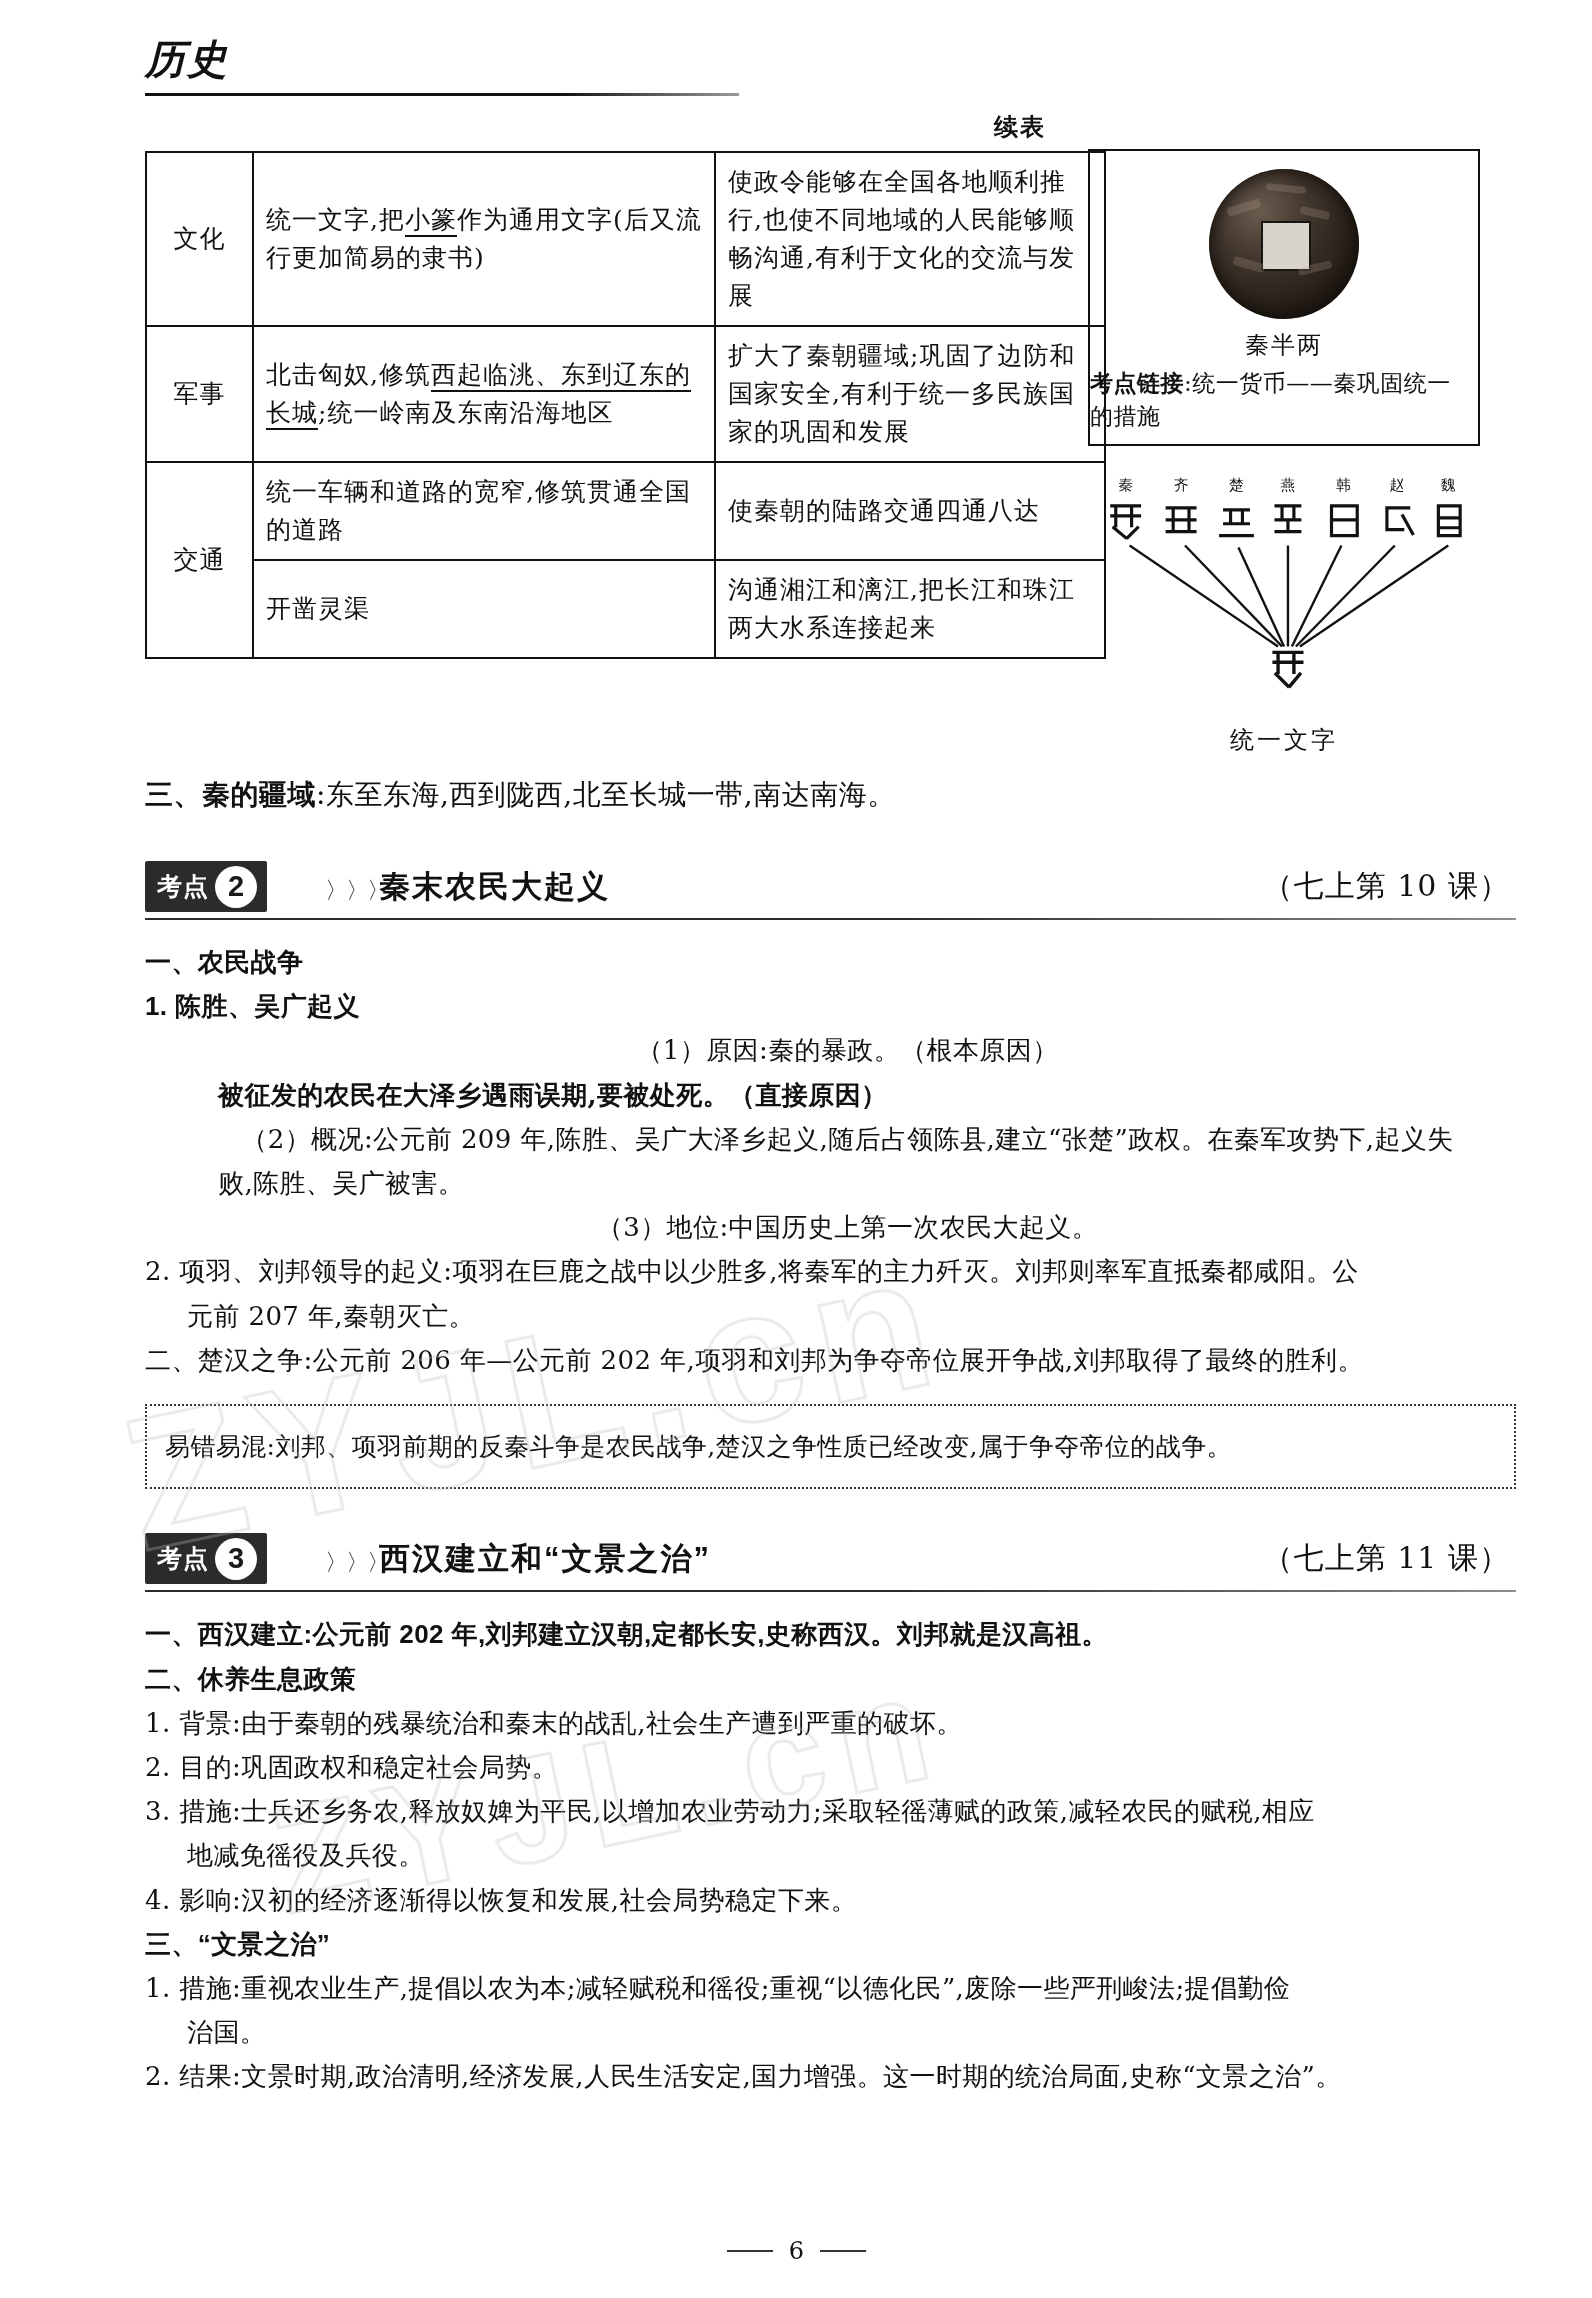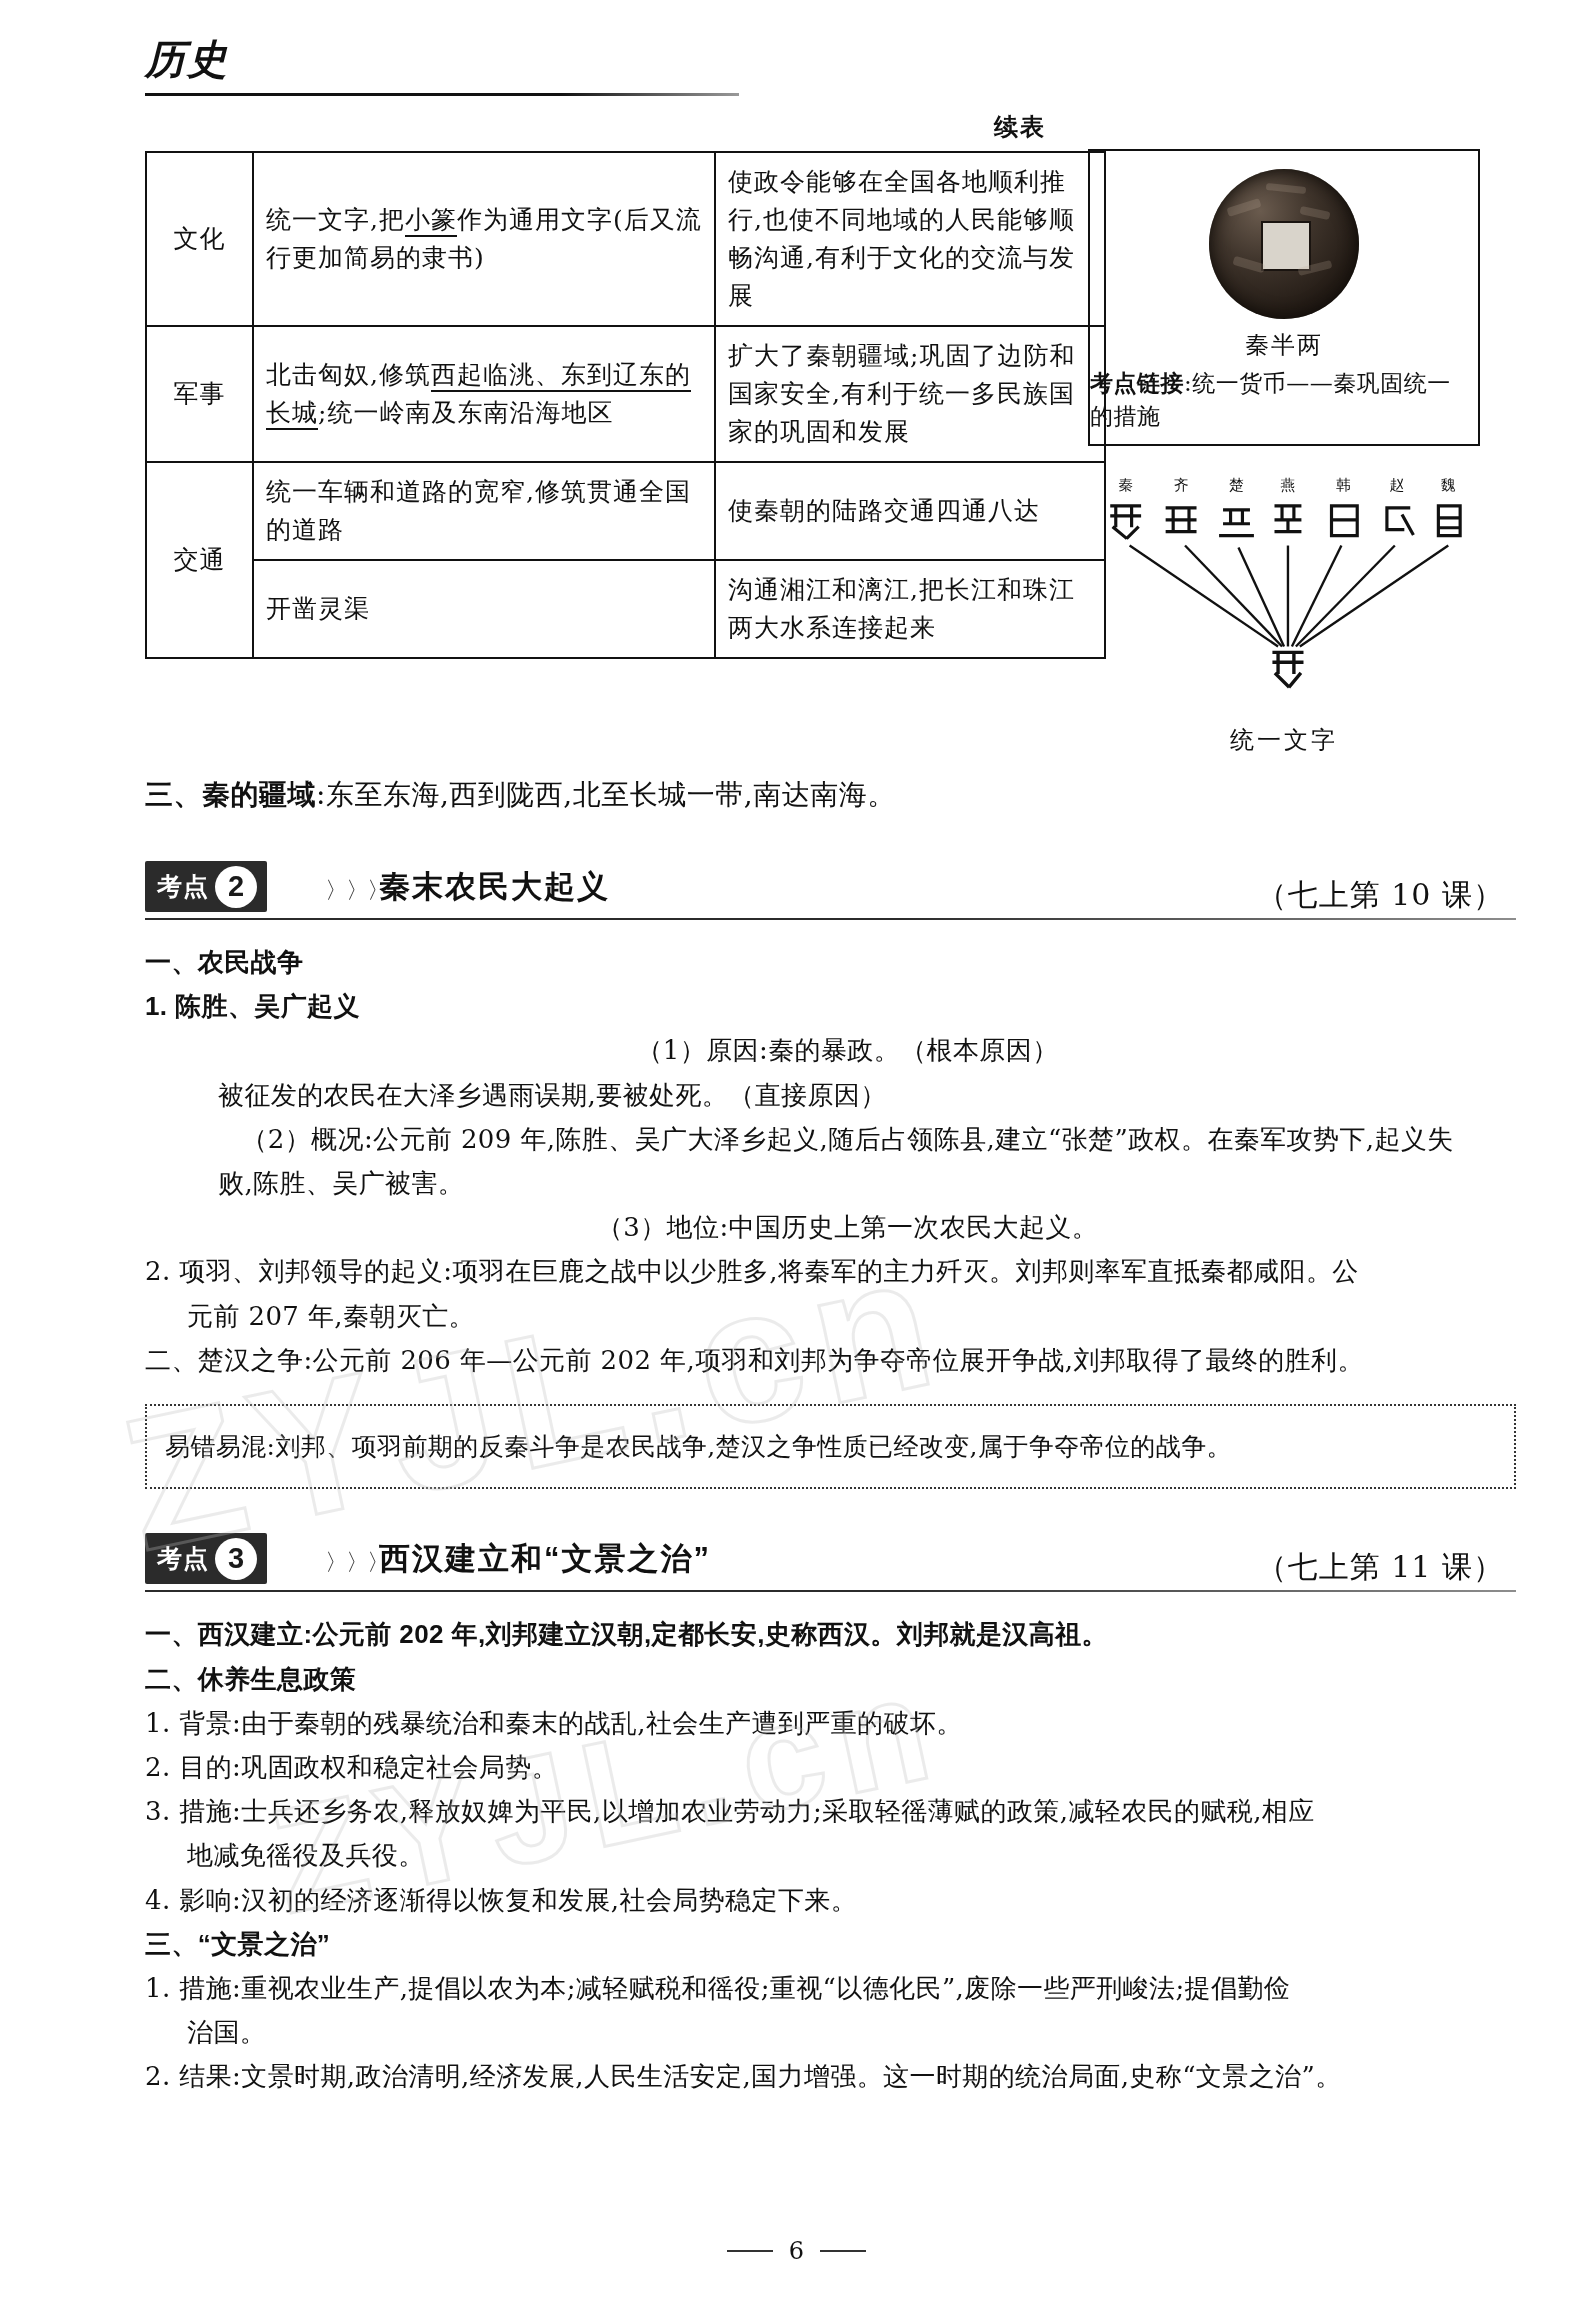--- a/index.html
+++ b/index.html
@@ -118,33 +118,32 @@
     box-shadow:0 0 0 3px #2b2b2b;
   }
   .kd-arrows{position:absolute; left:180px; top:14px;
      font-family:"Liberation Sans",sans-serif; font-size:23px; color:#3a3a3a; letter-spacing:-2px;}
   .kd-title{
     position:absolute; left:234px; top:5px;
     font-family:"Liberation Sans",sans-serif; font-weight:700;
     font-size:31px; letter-spacing:2px;
   }
   .kd-lesson{
-    position:absolute; right:12px; top:5px;
+    position:absolute; right:6px; top:5px;
     font-size:30px; letter-spacing:1px;
     font-family:"DejaVu Serif","Liberation Serif",serif;
-    margin-top:9px;
   }
   .kd-rule{position:absolute; left:0; right:0; top:57px; height:2px;
     background:linear-gradient(90deg,#2b2b2b 0%,#2b2b2b 55%,#8d8d8d 100%);}
 
   
   .blk{margin-top:14px;}
   .ln{font-size:26px; line-height:1.70; letter-spacing:0.4px;}
   .ln.i1{padding-left:34px;text-align:center;}
-  .ln.i2{padding-left:73px;}
+  .ln.i2{padding-left:73px;font-weight:bold;}
   .ln.hang{padding-left:42px;}
   .ln.hang2{padding-left:73px;}
 
   
   .note{
     border:2px dotted #333;
     margin-top:22px; padding:22px 18px 22px 18px;
     font-size:25px; line-height:1.5; letter-spacing:0.4px;
   }
   .note b{font-family:"Liberation Sans",sans-serif; font-weight:400;}

